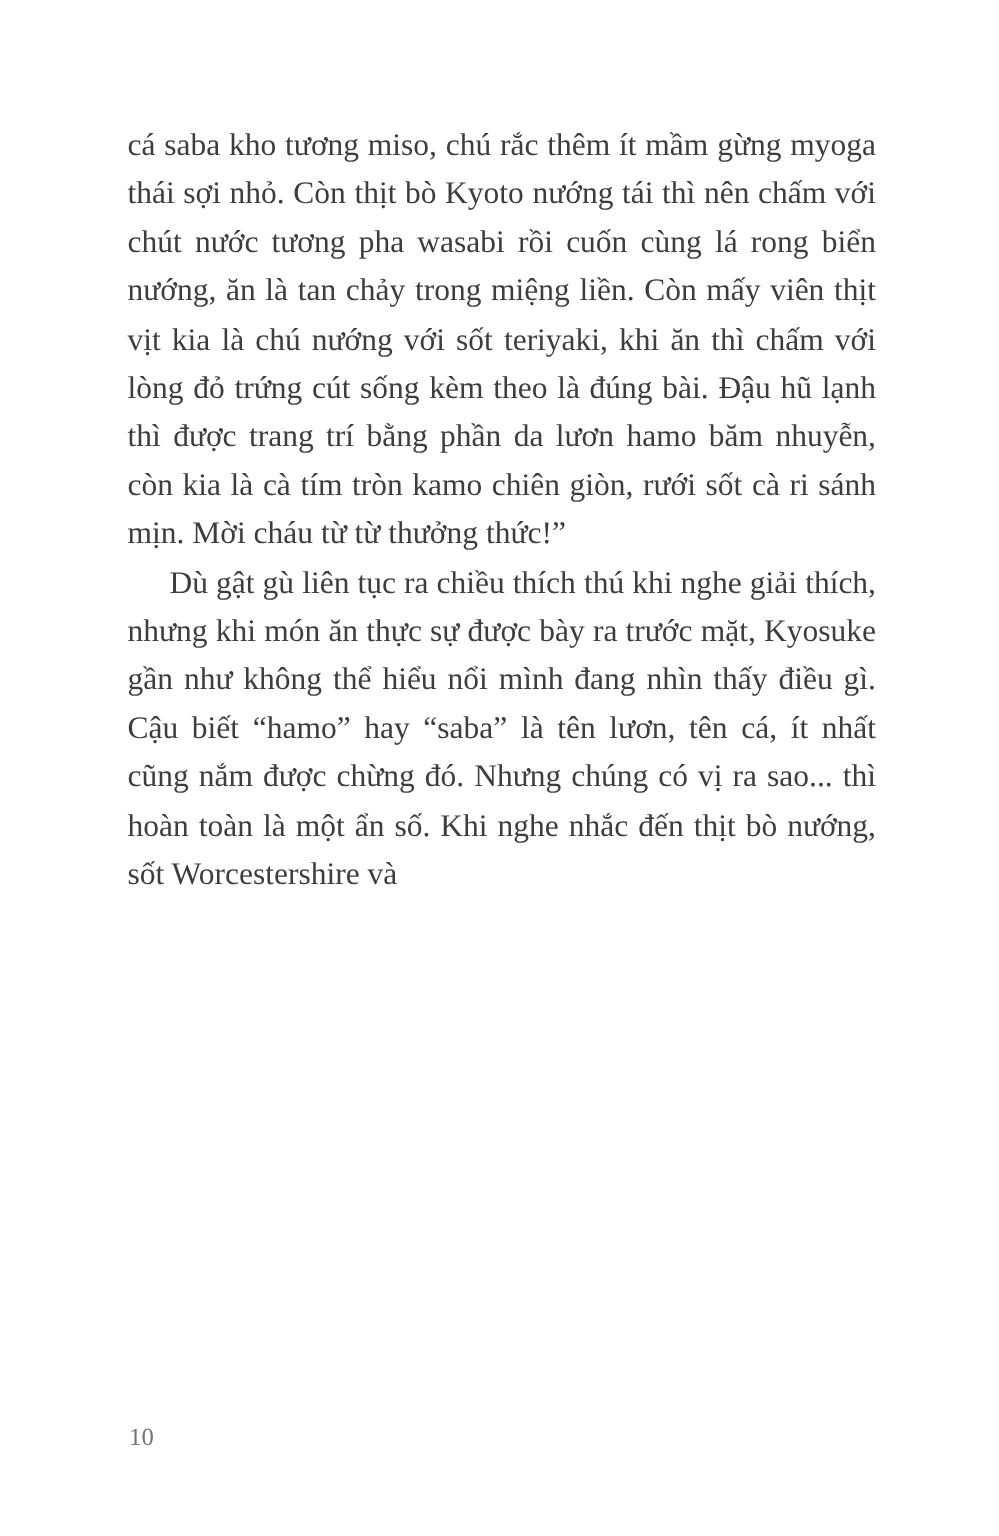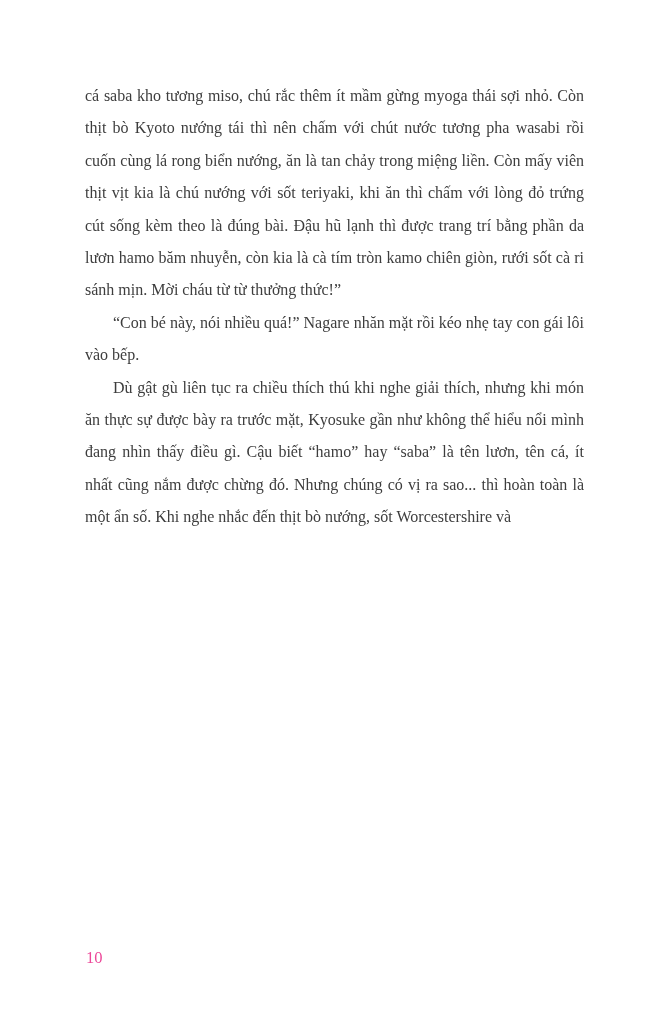--- a/index.html
+++ b/index.html
@@ -14,40 +14,39 @@
     overflow: hidden;
     font-family: "Liberation Serif", "DejaVu Serif", serif;
     color: #3d3d3d;
   }
   .text-block {
     position: absolute;
     left: 85px;
     top: 80px;
     width: 499px;
     text-align: justify;
-    font-size: 16px;
+    font-size: 21px;
     line-height: 32.4px;
   }
   .para {
     margin: 0;
     text-indent: 28px;
   }
   .para.no-indent {
     text-indent: 0;
   }
   .page-number {
     position: absolute;
     left: 86px;
     top: 948px;
     font-size: 16.5px;
-    color: #ec4899;
+    color: #737373;
   }
 </style>
 </head>
 <body>
 
 <div class="text-block">
   <p class="para no-indent">cá saba kho tương miso, chú rắc thêm ít mầm gừng myoga thái sợi nhỏ. Còn thịt bò Kyoto nướng tái thì nên chấm với chút nước tương pha wasabi rồi cuốn cùng lá rong biển nướng, ăn là tan chảy trong miệng liền. Còn mấy viên thịt vịt kia là chú nướng với sốt teriyaki, khi ăn thì chấm với lòng đỏ trứng cút sống kèm theo là đúng bài. Đậu hũ lạnh thì được trang trí bằng phần da lươn hamo băm nhuyễn, còn kia là cà tím tròn kamo chiên giòn, rưới sốt cà ri sánh mịn. Mời cháu từ từ thưởng thức!”</p>
-  <p class="para">“Con bé này, nói nhiều quá!” Nagare nhăn mặt rồi kéo nhẹ tay con gái lôi vào bếp.</p>
   <p class="para">Dù gật gù liên tục ra chiều thích thú khi nghe giải thích, nhưng khi món ăn thực sự được bày ra trước mặt, Kyosuke gần như không thể hiểu nổi mình đang nhìn thấy điều gì. Cậu biết “hamo” hay “saba” là tên lươn, tên cá, ít nhất cũng nắm được chừng đó. Nhưng chúng có vị ra sao... thì hoàn toàn là một ẩn số. Khi nghe nhắc đến thịt bò nướng, sốt Worcestershire và</p>
 </div>
 
 <div class="page-number">10</div>
 
 </body></html>

